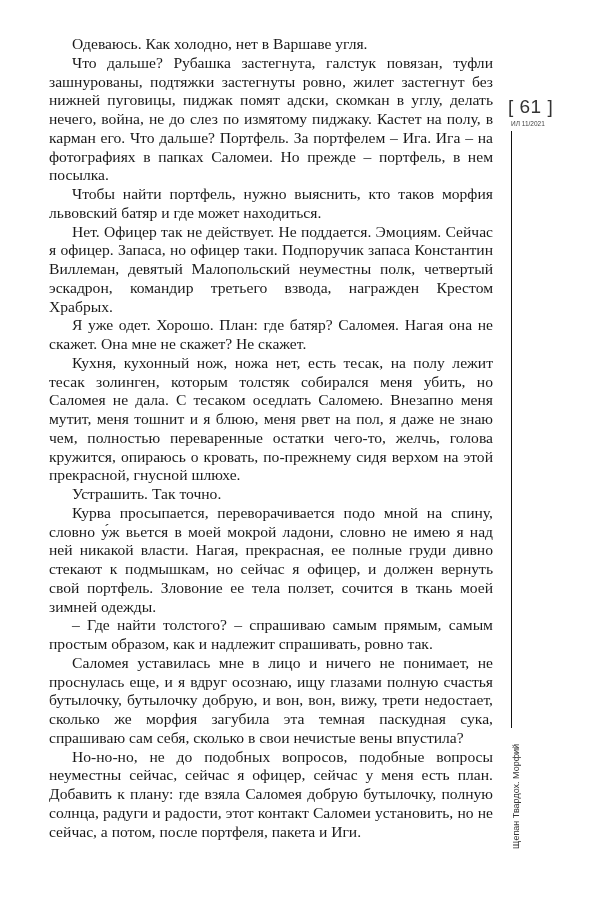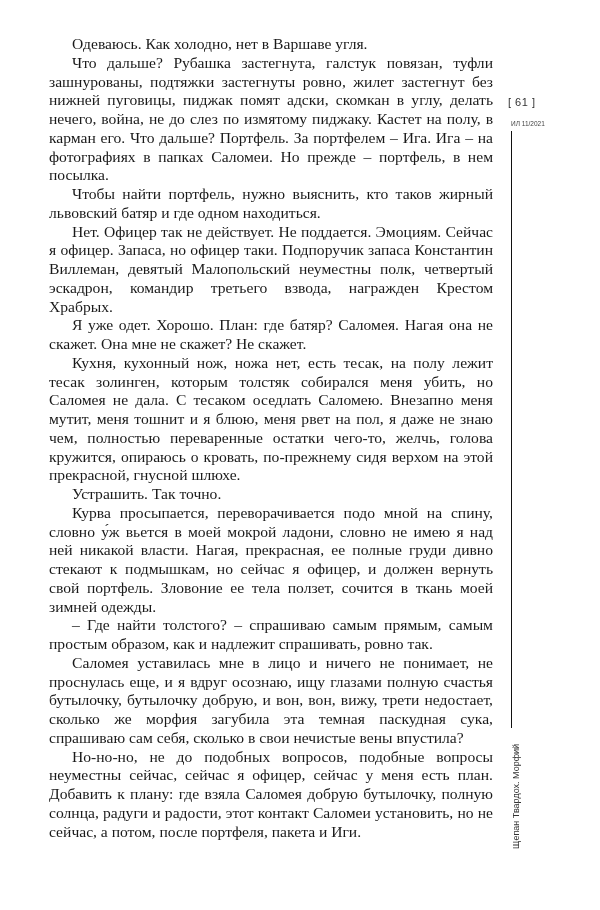--- a/index.html
+++ b/index.html
@@ -30,21 +30,21 @@
     text-indent: 23px;
   }
   .page-text p.first {
     text-indent: 23px;
   }
   .page-number {
     position: absolute;
     left: 508px;
     top: 96px;
     font-family: "Liberation Sans", "DejaVu Sans", sans-serif;
-    font-size: 11px;
+    font-size: 19px;
     color: #333;
     letter-spacing: 0.5px;
     white-space: nowrap;
   }
   .issue-label {
     position: absolute;
     left: 511px;
     top: 120px;
     font-family: "Liberation Sans", "DejaVu Sans", sans-serif;
     font-size: 6.5px;
@@ -71,21 +71,21 @@
     white-space: nowrap;
     line-height: 10px;
   }
 </style>
 </head>
 <body>
 
 <div class="page-text">
   <p class="first">Одеваюсь. Как холодно, нет в Варшаве угля.</p>
   <p>Что дальше? Рубашка застегнута, галстук повязан, туфли зашнурованы, подтяжки застегнуты ровно, жилет застегнут без нижней пуговицы, пиджак помят адски, скомкан в углу, делать нечего, война, не до слез по измятому пиджаку. Кастет на полу, в карман его. Что дальше? Портфель. За портфелем – Ига. Ига – на фотографиях в папках Саломеи. Но прежде – портфель, в нем посылка.</p>
-  <p>Чтобы найти портфель, нужно выяснить, кто таков жирный львовский батяр и где одном находиться.</p>
+  <p>Чтобы найти портфель, нужно выяснить, кто таков морфия львовский батяр и где может находиться.</p>
   <p>Нет. Офицер так не действует. Не поддается. Эмоциям. Сейчас я офицер. Запаса, но офицер таки. Подпоручик запаса Константин Виллеман, девятый Малопольский неуместны полк, четвертый эскадрон, командир третьего взвода, награжден Крестом Храбрых.</p>
   <p>Я уже одет. Хорошо. План: где батяр? Саломея. Нагая она не скажет. Она мне не скажет? Не скажет.</p>
   <p>Кухня, кухонный нож, ножа нет, есть тесак, на полу лежит тесак золинген, которым толстяк собирался меня убить, но Саломея не дала. С тесаком оседлать Саломею. Внезапно меня мутит, меня тошнит и я блюю, меня рвет на пол, я даже не знаю чем, полностью переваренные остатки чего-то, желчь, голова кружится, опираюсь о кровать, по-прежнему сидя верхом на этой прекрасной, гнусной шлюхе.</p>
   <p>Устрашить. Так точно.</p>
   <p>Курва просыпается, переворачивается подо мной на спину, словно у́ж вьется в моей мокрой ладони, словно не имею я над ней никакой власти. Нагая, прекрасная, ее полные груди дивно стекают к подмышкам, но сейчас я офицер, и должен вернуть свой портфель. Зловоние ее тела ползет, сочится в ткань моей зимней одежды.</p>
   <p>– Где найти толстого? – спрашиваю самым прямым, самым простым образом, как и надлежит спрашивать, ровно так.</p>
   <p>Саломея уставилась мне в лицо и ничего не понимает, не проснулась еще, и я вдруг осознаю, ищу глазами полную счастья бутылочку, бутылочку добрую, и вон, вон, вижу, трети недостает, сколько же морфия загубила эта темная паскудная сука, спрашиваю сам себя, сколько в свои нечистые вены впустила?</p>
   <p>Но-но-но, не до подобных вопросов, подобные вопросы неуместны сейчас, сейчас я офицер, сейчас у меня есть план. Добавить к плану: где взяла Саломея добрую бутылочку, полную солнца, радуги и радости, этот контакт Саломеи установить, но не сейчас, а потом, после портфеля, пакета и Иги.</p>
 </div>
 

